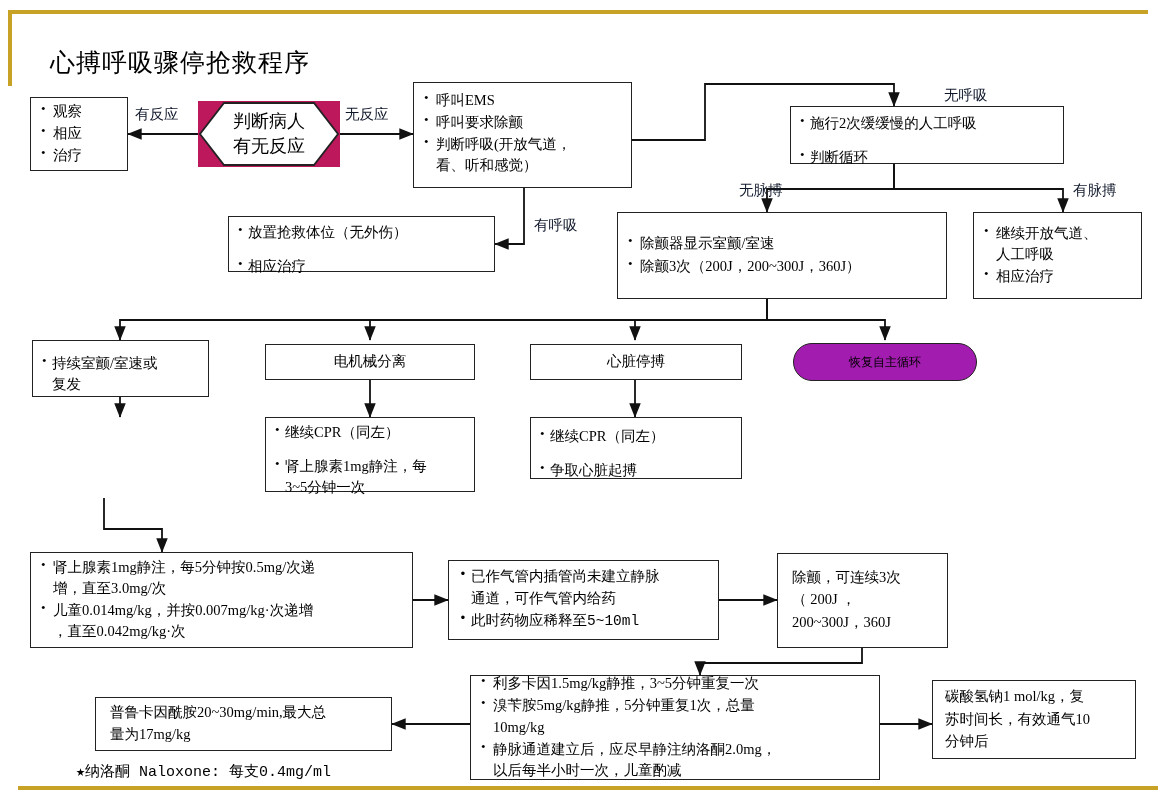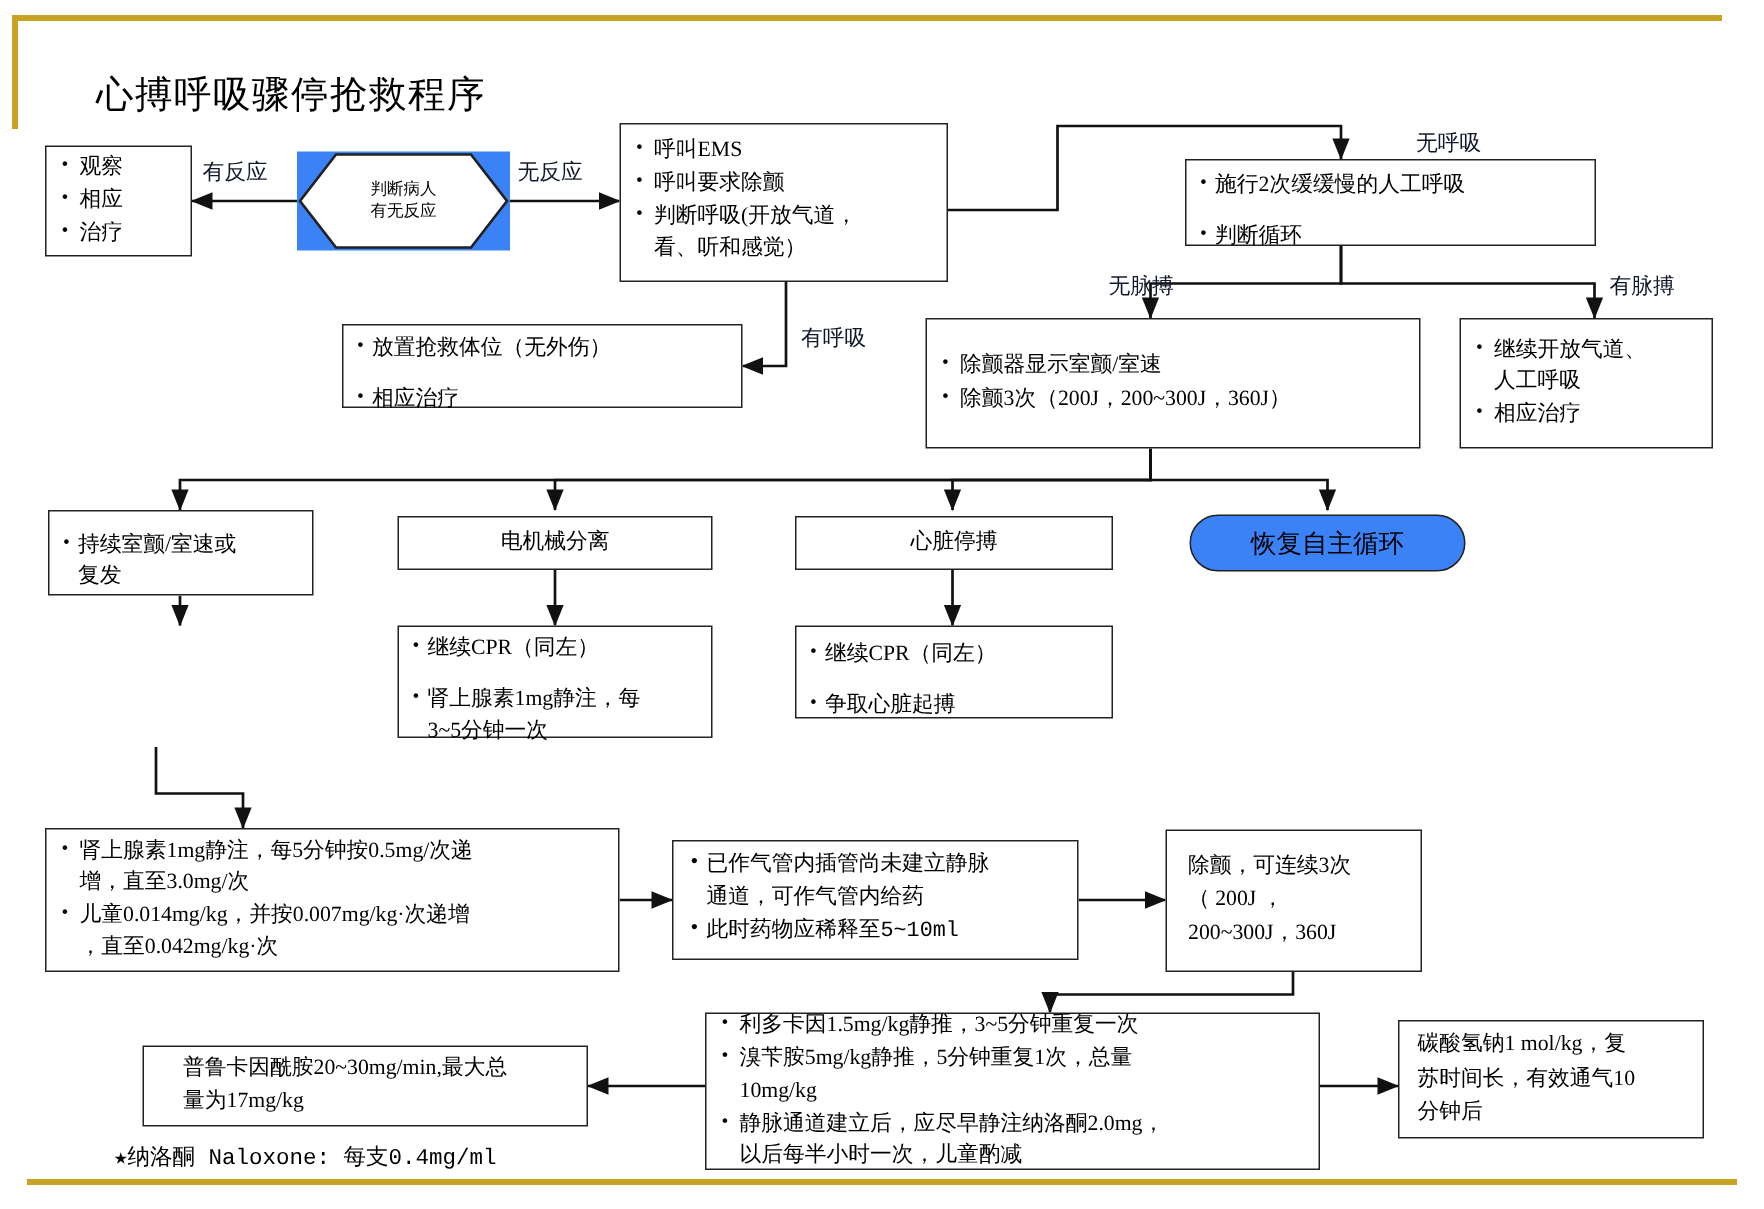--- a/index.html
+++ b/index.html
@@ -30,21 +30,21 @@
   }
   .gold-bottom {
     position: absolute;
     left: 18px; top: 786px;
     width: 1140px; height: 4px;
     background: #c8a225;
   }
   
   .title {
     position: absolute;
-    left: 64px; top: 46px;
+    left: 50px; top: 46px;
     font-size: 25px;
     letter-spacing: 1px;
     color: #000;
     white-space: nowrap;
   }
   
   .box {
     position: absolute;
     box-sizing: border-box;
     border: 1.6px solid #222;
@@ -86,43 +86,43 @@
   }
   .blist.tight li { padding-left: 10px; margin-top: 12px; }
   .blist.tight li:before { left: 0px; }
   .blist.nobullet li { padding-left: 0; }
   .blist.nobullet li:before { content: ""; }
 
   
   .hex {
     position: absolute;
     box-sizing: border-box;
-    background: #3b82f6;
+    background: #be185d;
     z-index: 3;
     display: flex;
     align-items: center;
     justify-content: center;
     text-align: center;
-    font-size: 11px;
+    font-size: 18px;
     line-height: 1.4;
   }
   .hex svg { position: absolute; left: 0; top: 0; }
   .hex .hextxt { position: relative; z-index: 2; }
 
   
   .pill {
     position: absolute;
     box-sizing: border-box;
     border: 1.8px solid #222;
     border-radius: 26px;
-    background: #3b82f6;
+    background: #a21caf;
     display: flex;
     align-items: center;
     justify-content: center;
-    font-size: 17px;
+    font-size: 12px;
     z-index: 3;
   }
   
   .elabel {
     position: absolute;
     font-size: 14.5px;
     color: #0f172a;
     white-space: nowrap;
     z-index: 4;
   }
@@ -338,21 +338,21 @@
         <span>溴苄胺5mg/kg静推，5分钟重复1次，总量</span><br>
         <span>  10mg/kg</span>
       </li>
       <li>
         <span>静脉通道建立后，应尽早静注纳洛酮2.0mg，</span><br>
         <span>  以后每半小时一次，儿童酌减</span>
       </li>
     </ul>
   </div>
 
-  <div class="box mid" style="left:95px; top:697px; width:297px; height:54px; padding-left:26px;">
+  <div class="box mid" style="left:95px; top:697px; width:297px; height:54px; padding-left:14px;">
     <ul class="blist nobullet">
       <li>普鲁卡因酰胺20~30mg/min,最大总</li>
       <li>量为17mg/kg</li>
     </ul>
   </div>
 
   <div class="box mid" style="left:932px; top:680px; width:204px; height:79px; padding-left:12px;">
     <ul class="blist nobullet">
       <li>碳酸氢钠1 mol/kg，复</li>
       <li>苏时间长，有效通气10</li>

